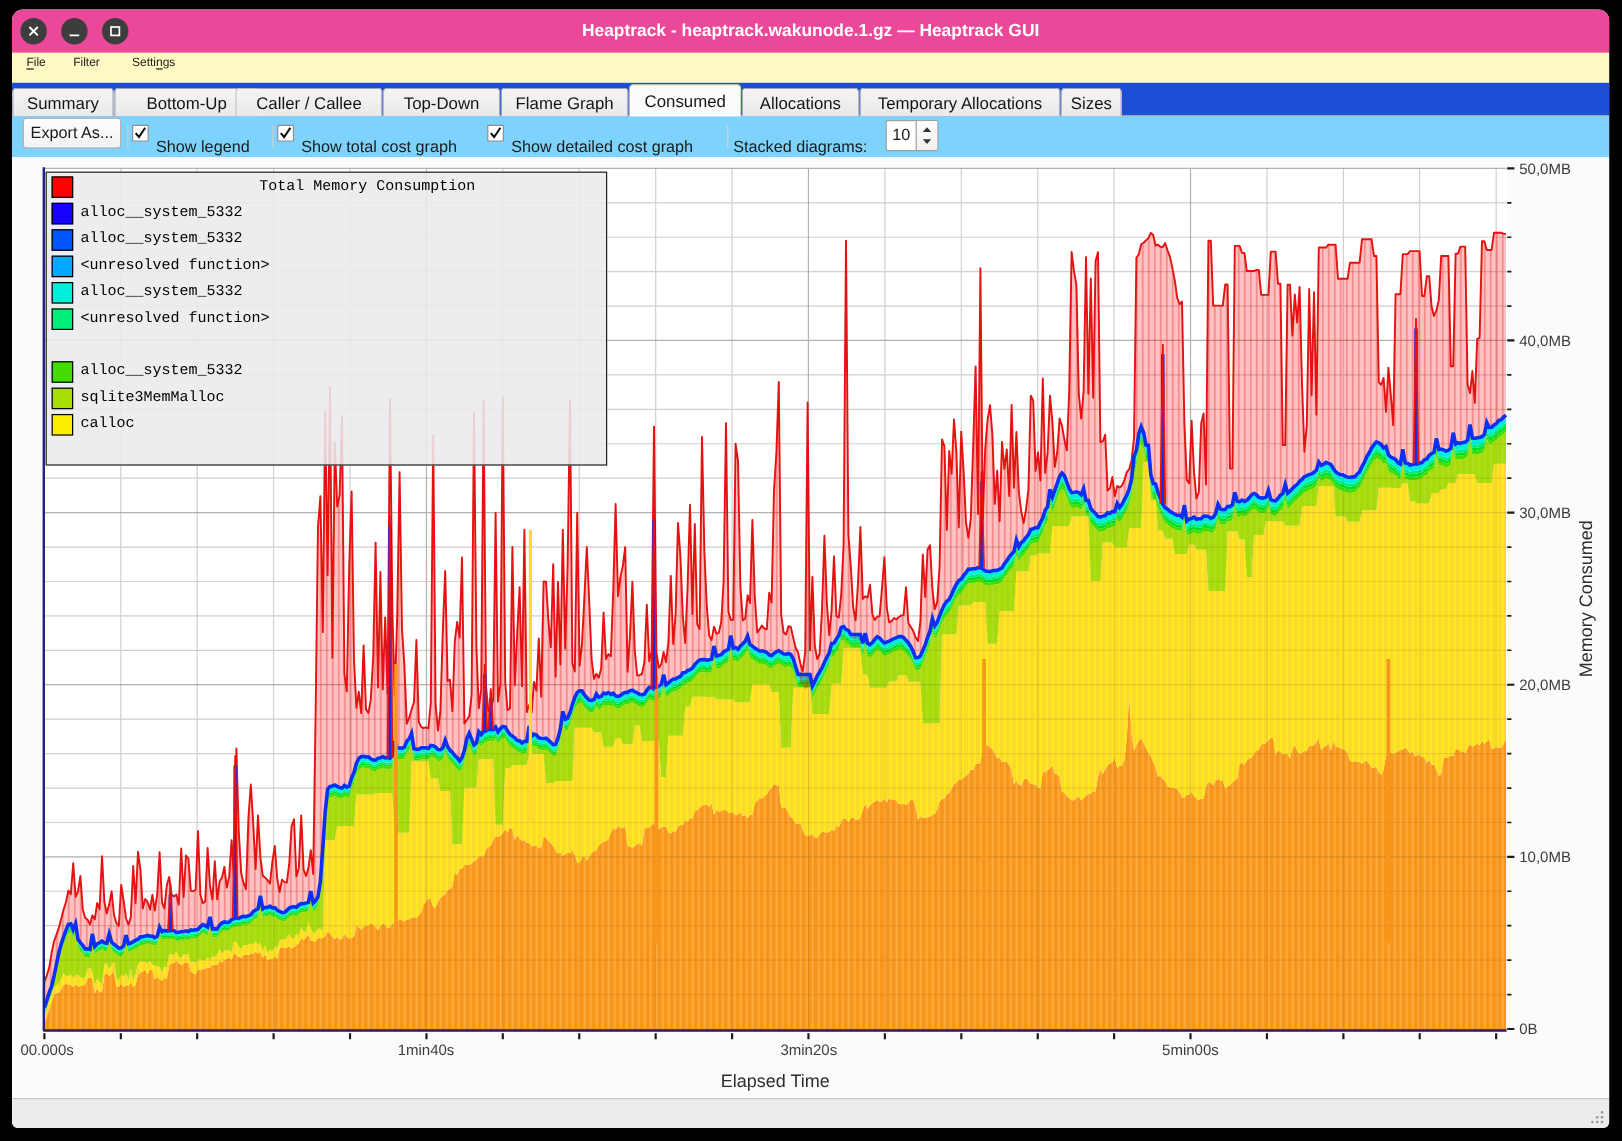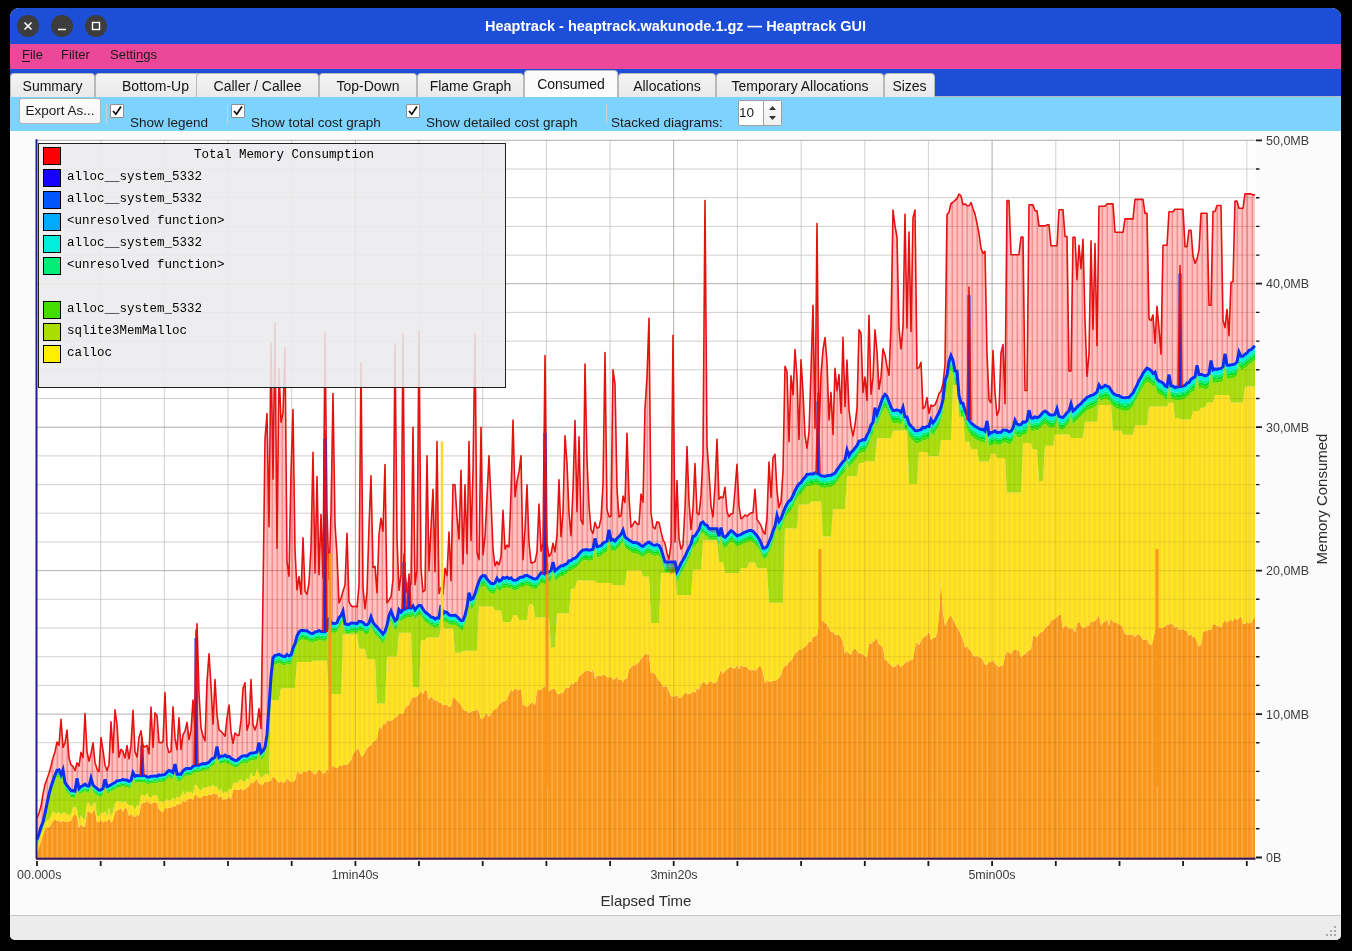--- a/index.html
+++ b/index.html
@@ -1,56 +1,56 @@
 <!DOCTYPE html>
 <html><head>
 <meta charset="utf-8">
 <style>
 html,body{margin:0;padding:0;}
 body{width:1352px;height:951px;background:#000;overflow:hidden;position:relative;
   font-family:"Liberation Sans",sans-serif;}
 #win{position:absolute;left:10px;top:8px;width:1331px;height:932px;background:#fbfbfb;
   border-radius:9px 9px 5px 5px;overflow:hidden;}
-#titlebar{position:absolute;left:0;top:0;width:100%;height:36px;background:#1d4ed8;}
+#titlebar{position:absolute;left:0;top:0;width:100%;height:36px;background:#ec4899;}
 #title{position:absolute;left:0;right:0;top:0;height:36px;line-height:36px;text-align:center;
   color:#fff;font-size:14.5px;font-weight:bold;}
 .tbtn{position:absolute;top:7px;width:22px;height:22px;border-radius:11px;background:#3d3d3d;}
 #bclose{left:7px;}#bmin{left:41px;}#bmax{left:75px;}
 .tbtn svg{position:absolute;left:0;top:0;}
-#menubar{position:absolute;left:0;top:36px;width:100%;height:25px;background:#ec4899;
-  font-size:13px;color:#1a1a1a;}
+#menubar{position:absolute;left:0;top:36px;width:100%;height:25px;background:#fef9c3;
+  font-size:10px;color:#1a1a1a;}
 #menubar span{position:absolute;top:3px;}
 #menubar u{text-decoration:underline;text-underline-offset:2px;}
 #tabrow{position:absolute;left:0;top:61px;width:100%;height:28px;background:#1d4ed8;}
 #tabrow .line{position:absolute;left:0;bottom:0px;width:100%;height:1px;background:#b9b9b9;}
 .tab{position:absolute;bottom:0;height:24px;line-height:24px;box-sizing:border-box;text-align:center;
   background:linear-gradient(#f4f4f4,#e9e9e9);border:1px solid #b9b9b9;border-bottom:none;
   border-radius:4px 4px 0 0;font-size:14px;color:#141414;}
 .tab.active{background:#fbfbfb;height:27px;line-height:26px;z-index:3;}
 #toolbar{position:absolute;left:0;top:89px;width:100%;height:34px;background:#7dd3fc;
   font-size:13.5px;color:#1a1a1a;}
 #exportbtn{position:absolute;left:9px;top:1px;width:80px;height:24px;border:1px solid #b4b4b4;
   border-radius:3px;background:linear-gradient(#fdfdfd,#f3f3f3);text-align:center;line-height:23px;font-size:13.5px;}
 .chk{position:absolute;top:7px;width:12px;height:12px;background:#fff;border:1px solid #8f8f8f;
   border-radius:1px;}
 .chk svg{position:absolute;left:0px;top:0px;}
 .tbtext{position:absolute;top:18px;}
 .sep{position:absolute;top:7px;width:1px;height:20px;background:#cfcfcf;}
 #spin{position:absolute;left:728px;top:3px;width:42px;height:24px;border:1px solid #9f9f9f;
   border-radius:2px;background:#fff;}
-#spin .num{position:absolute;left:0;top:0;width:24px;height:24px;line-height:24px;}
+#spin .num{position:absolute;left:0;top:0;width:24px;height:24px;line-height:24px;text-align:center;}
 #spin .btns{position:absolute;right:0;top:0;width:17px;height:24px;border-left:1px solid #9f9f9f;
   background:linear-gradient(#fdfdfd,#f0f0f0);}
 #chartarea{position:absolute;left:0;top:123px;width:1331px;height:784px;background:#fbfbfb;}
 #statusbar{position:absolute;left:0;top:907px;width:1331px;height:25px;background:#ececec;
   border-top:1px solid #c8c8c8;}
 #legend{position:absolute;left:28px;top:12px;width:466px;height:243px;
   background:rgba(234,234,237,0.88);border:1px solid #202020;
   font-family:"Liberation Mono",monospace;font-size:12.5px;color:#000;z-index:5;}
-.lrow{position:absolute;left:0;width:100%;height:22px;}
+.lrow{position:absolute;left:0;width:100%;height:22px;padding-left:44px;}
 .lsw{position:absolute;left:4px;top:3px;width:16px;height:16px;border:1px solid #000;}
 .ltxt{position:absolute;left:28px;top:4px;white-space:pre;}
 .lhead{position:absolute;left:28px;right:4px;top:4px;text-align:center;}
 </style>
 </head>
 <body>
 <div id="win">
   <div id="titlebar">
     <div id="title">Heaptrack - heaptrack.wakunode.1.gz — Heaptrack GUI</div>
     <div class="tbtn" id="bclose">

